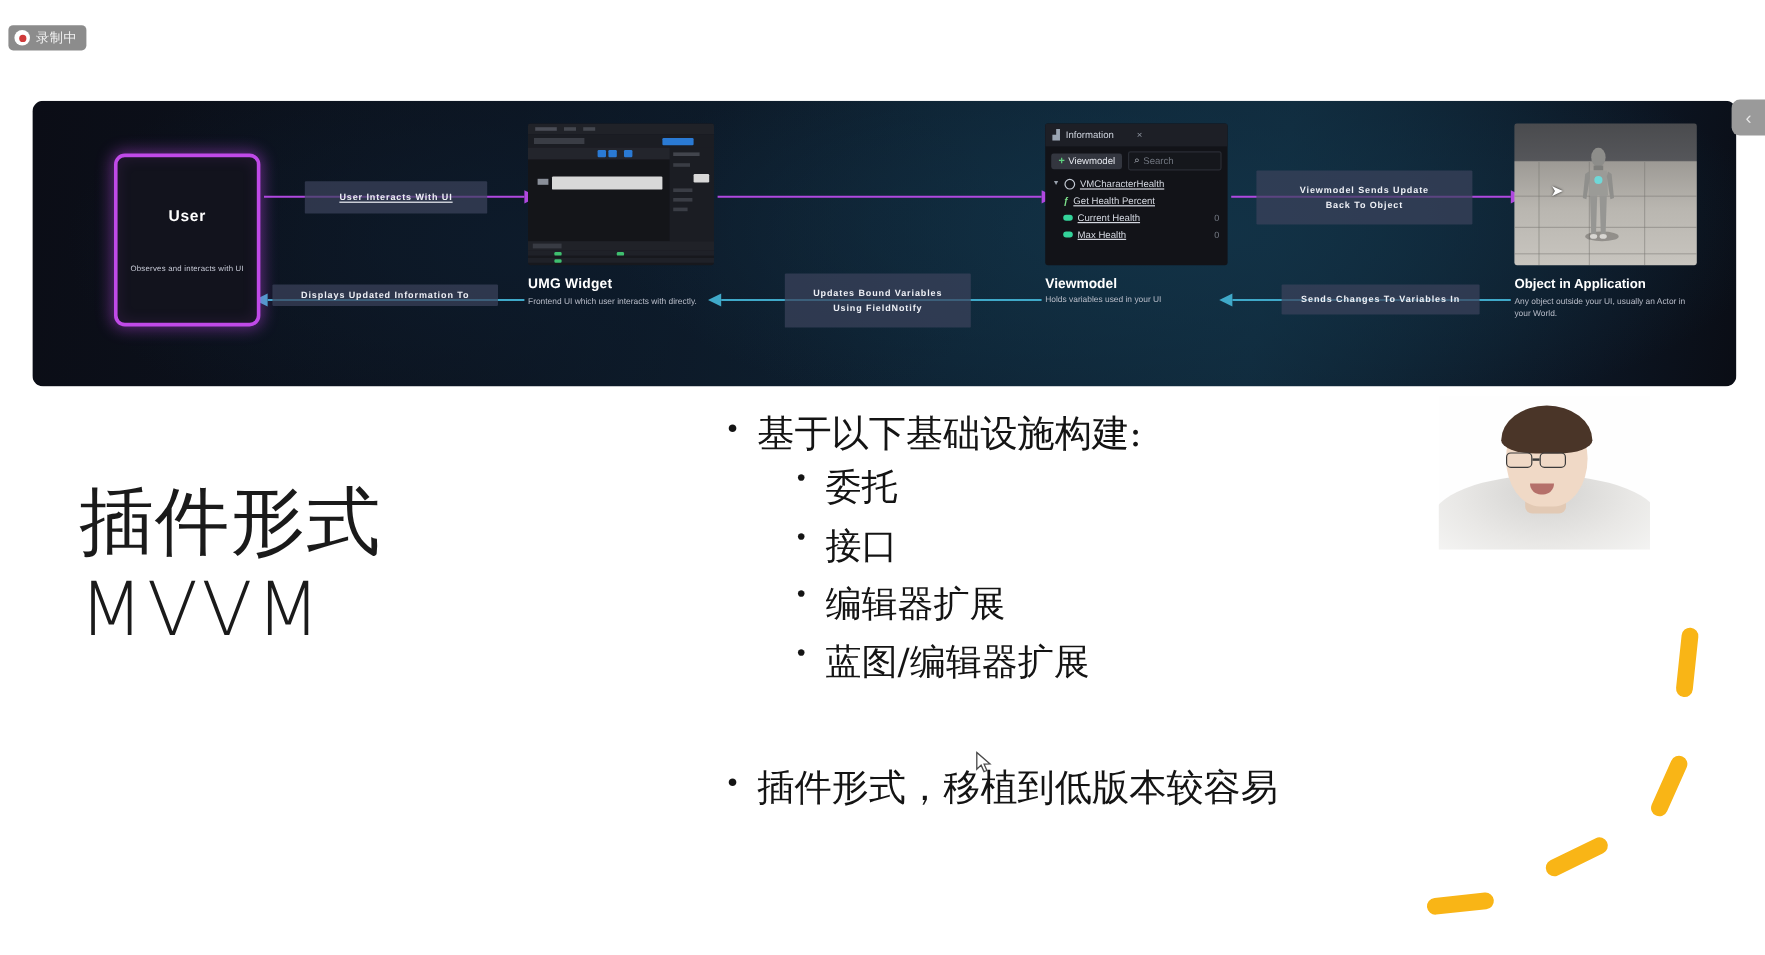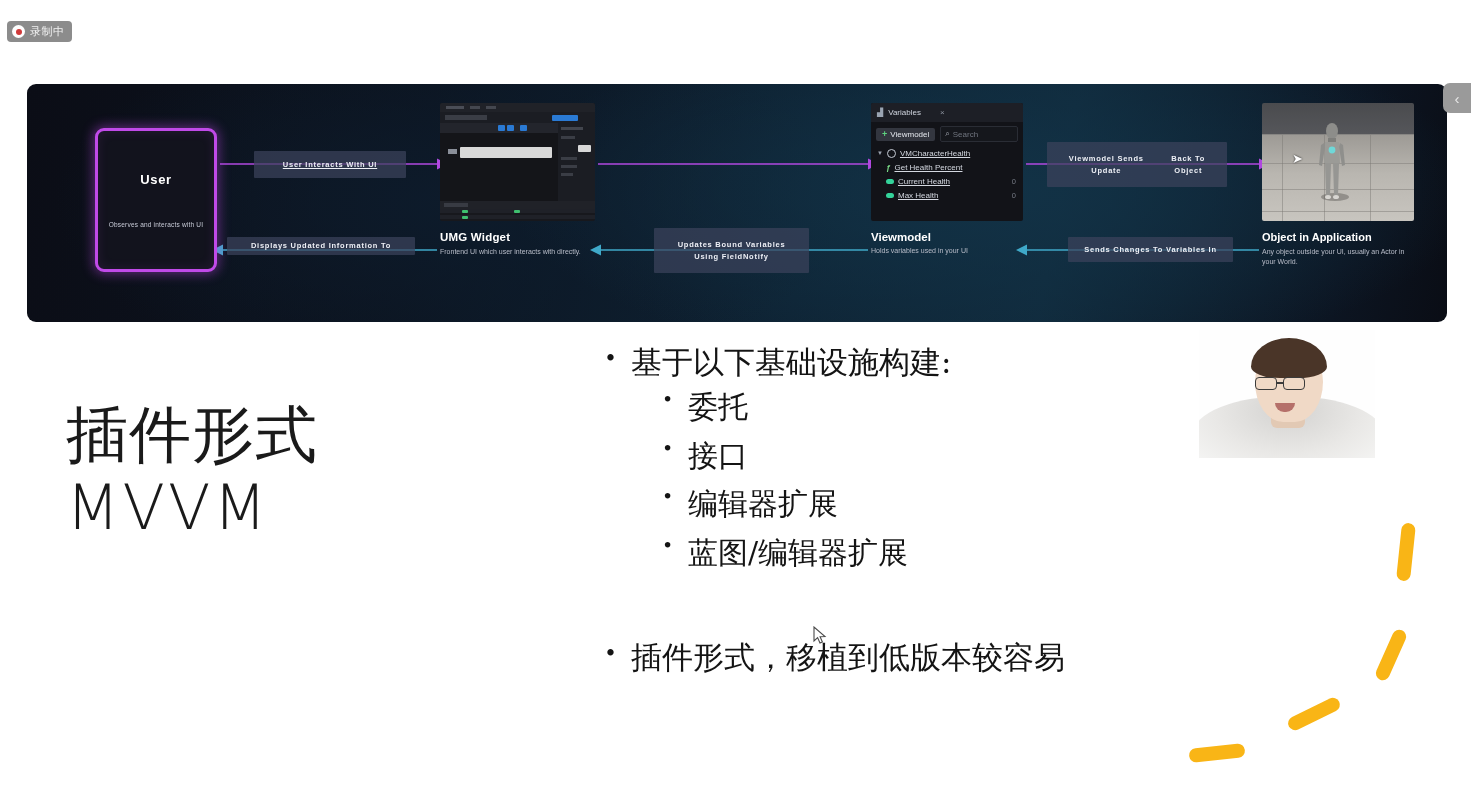--- a/index.html
+++ b/index.html
@@ -253,21 +253,21 @@
         <div class="umg-dot" style="left:22px;top:113px;width:6px;height:3px;"></div>
       </div>
       <div id="umg-title">UMG Widget</div>
       <div id="umg-sub">Frontend UI which user interacts with directly.</div>
     </div>
 
     <div id="node-vm" class="node">
       <div id="vm-panel">
         <div id="vm-tabbar">
           <span id="vm-tab-icon">▟</span>
-          <span id="vm-tab-label">Variables</span>
+          <span id="vm-tab-label">Information</span>
           <span id="vm-tab-close">×</span>
         </div>
         <div id="vm-toolbar">
           <div id="vm-add">
             <span id="vm-add-plus">+</span>
             <span id="vm-add-label">Viewmodel</span>
           </div>
           <div id="vm-search">
             <span id="vm-search-icon">⌕</span>
             <span id="vm-search-ph">Search</span>
@@ -320,21 +320,21 @@
         </svg>
         <span id="obj-cursor">➤</span>
       </div>
       <div id="obj-title">Object in Application</div>
       <div id="obj-sub">Any object outside your UI, usually an Actor in your World.</div>
     </div>
 
     <div class="edge-label" style="left:227px;top:67px;width:152px;height:27px;text-decoration:underline;">
       <span>User Interacts With UI</span>
     </div>
-    <div class="edge-label" style="left:1020px;top:58px;width:180px;height:45px;flex-direction:row;">
+    <div class="edge-label" style="left:1020px;top:58px;width:180px;height:45px;flex-direction:column;">
       <span>Viewmodel Sends Update</span>
       <span>Back To Object</span>
     </div>
     <div class="edge-label" style="left:1041px;top:153px;width:165px;height:25px;">
       <span>Sends Changes To Variables In</span>
     </div>
     <div class="edge-label" style="left:627px;top:144px;width:155px;height:45px;flex-direction:column;">
       <span>Updates Bound Variables</span>
       <span>Using FieldNotify</span>
     </div>

